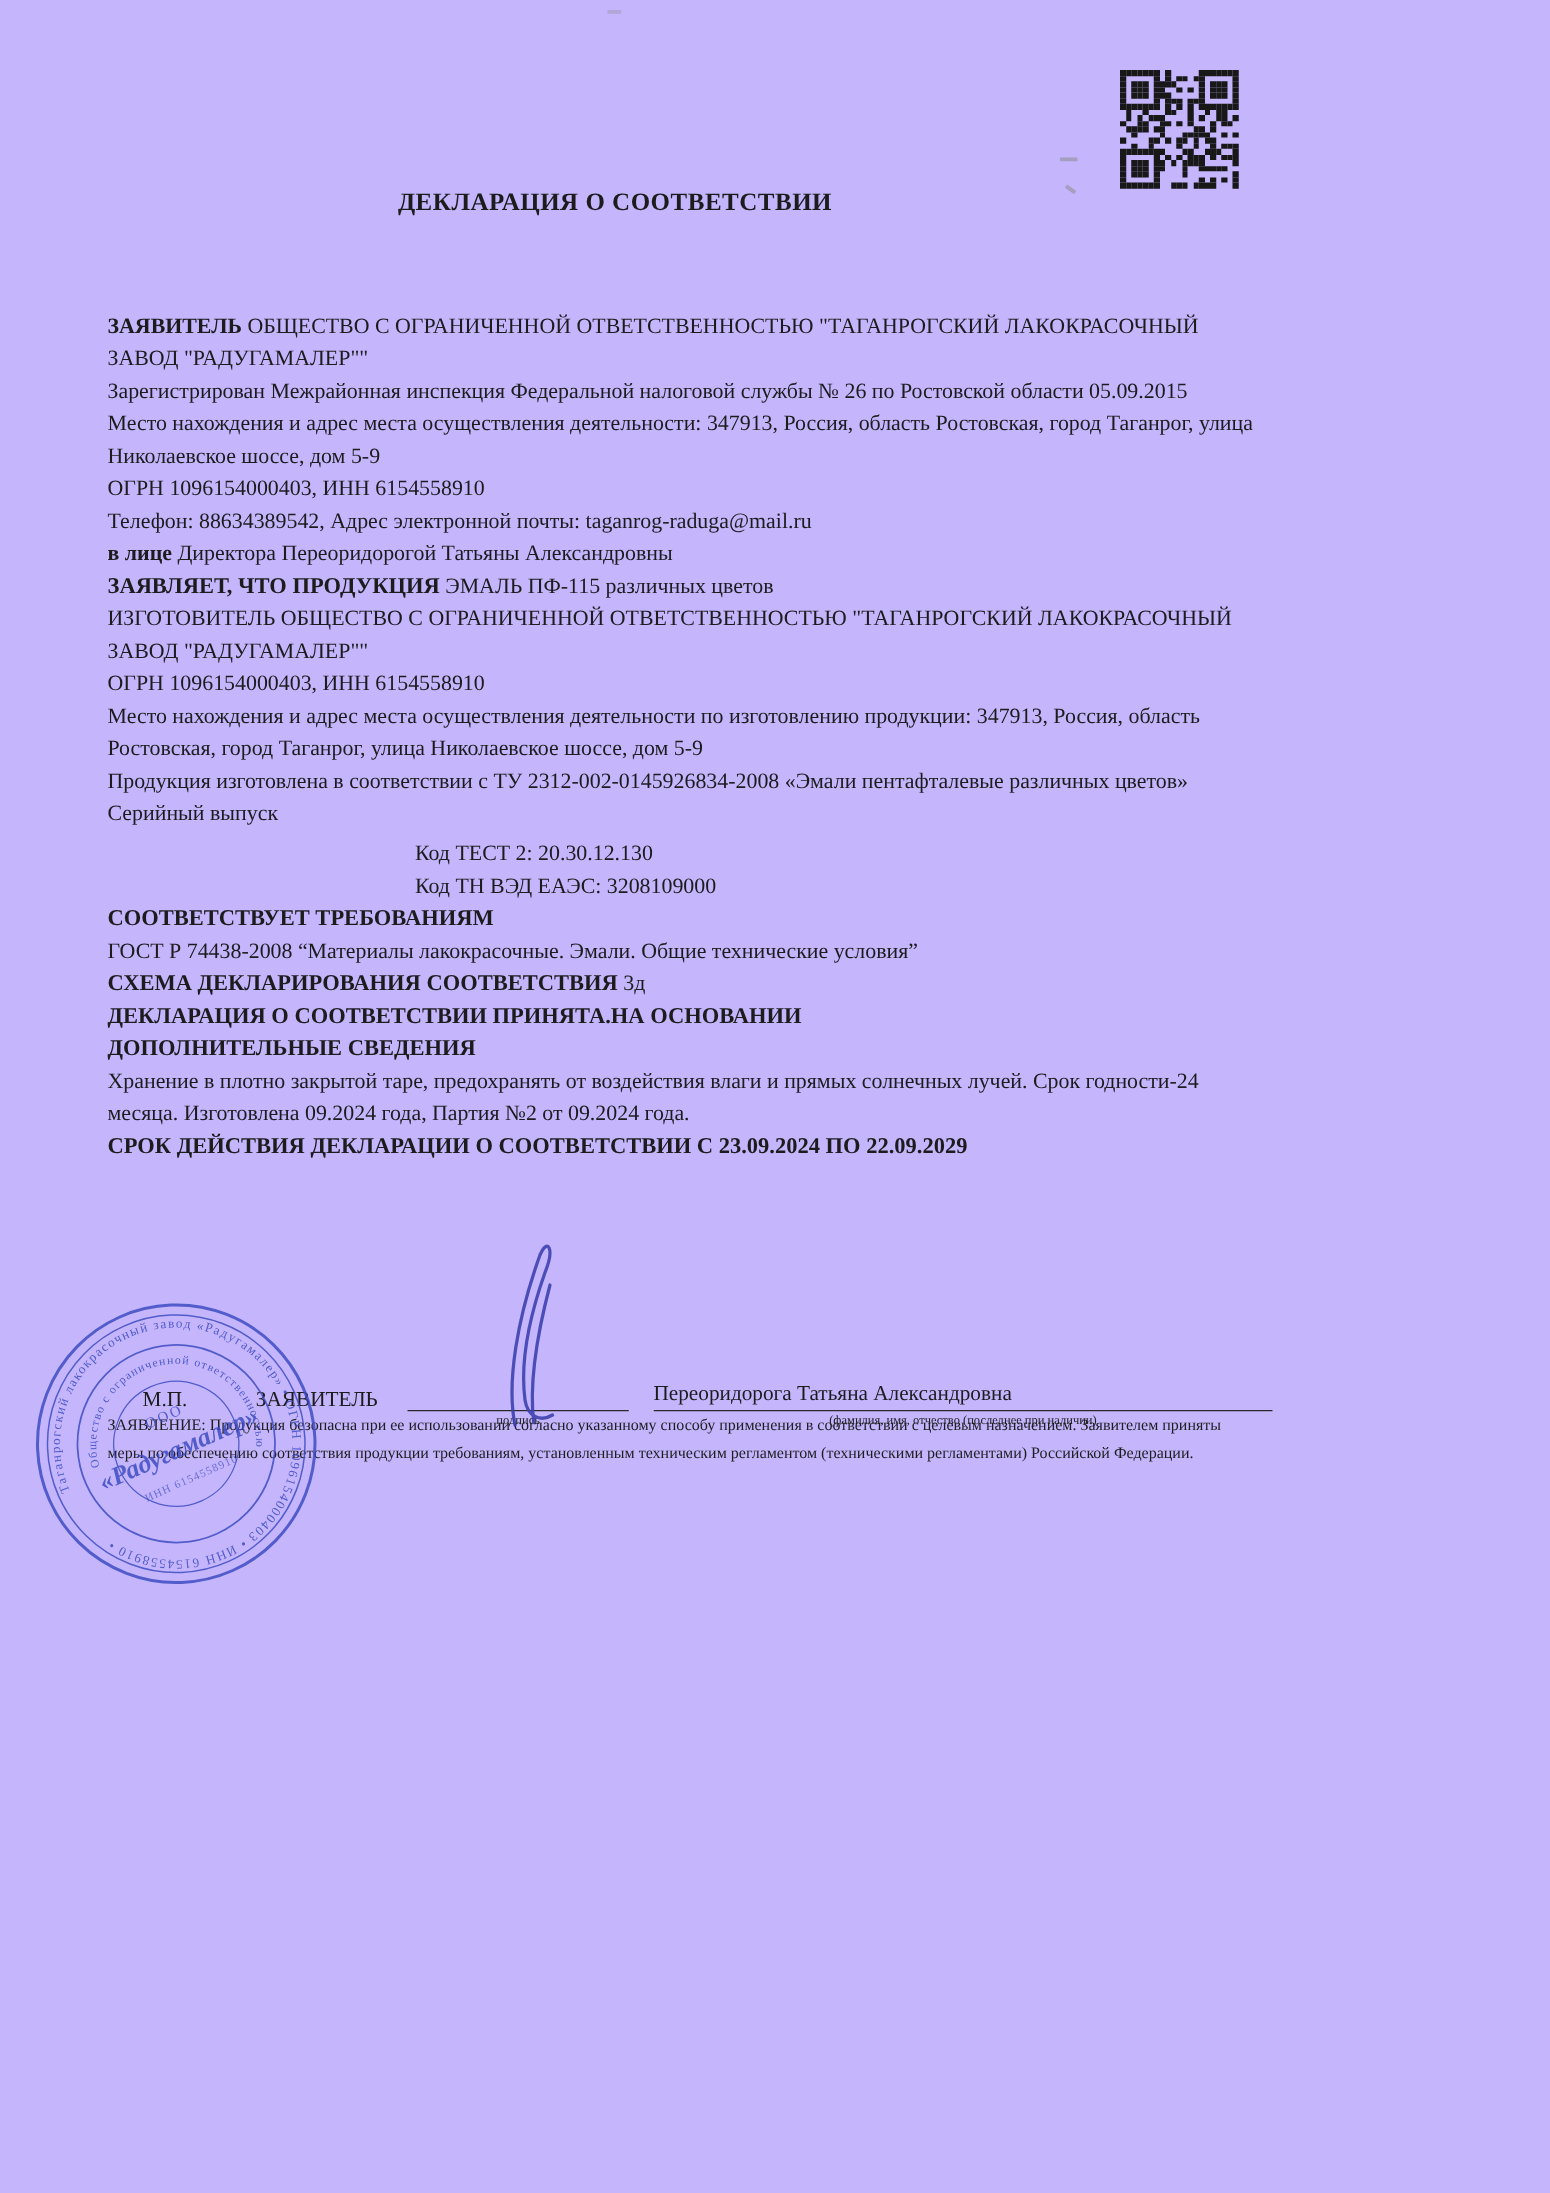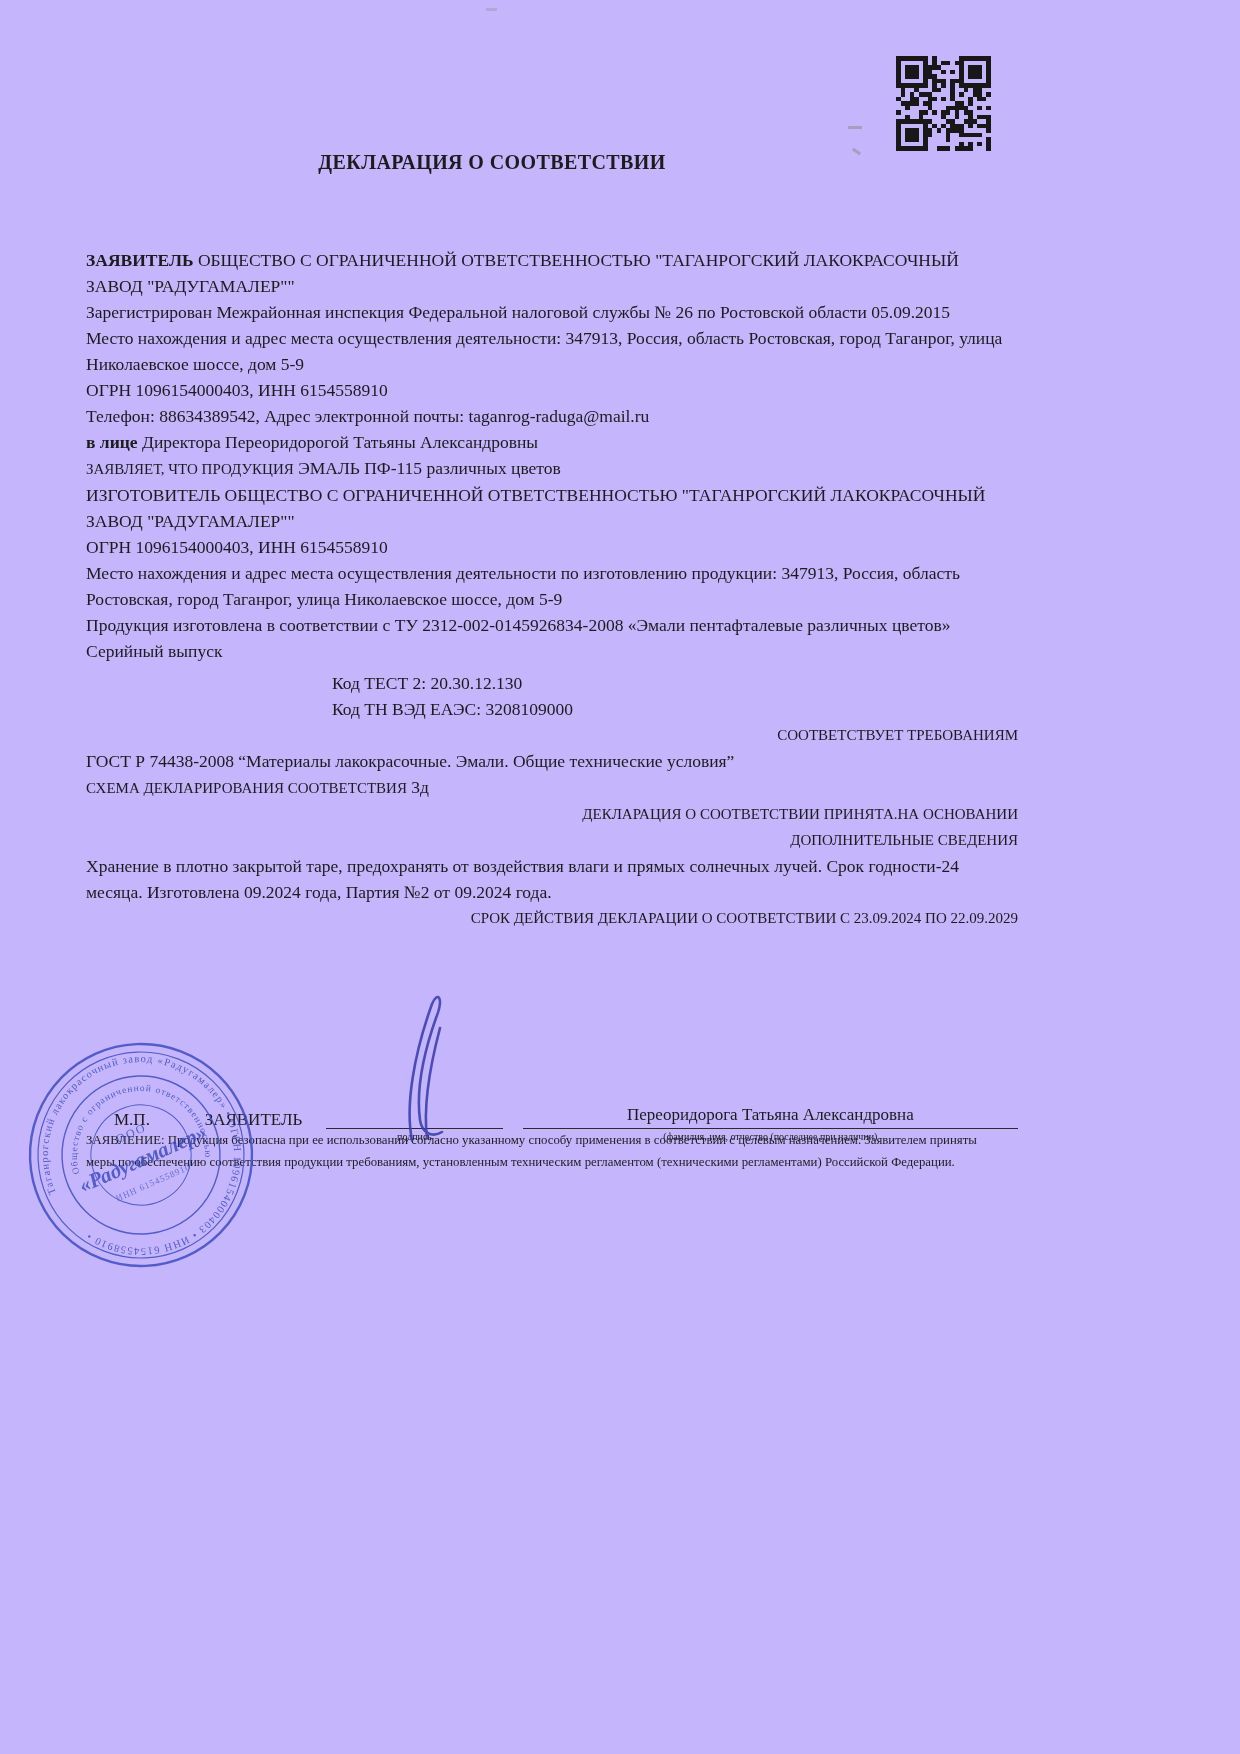--- a/index.html
+++ b/index.html
@@ -12,35 +12,35 @@
   .title-block{
     position:absolute;left:86px;top:148px;width:812px;
     text-align:center;font-weight:bold;font-size:20px;line-height:28px;letter-spacing:.4px;
   }
   .doc-body{
     position:absolute;left:86px;top:247px;width:932px;
     font-size:17.5px;line-height:26px;
   }
   .doc-body p{margin:0;}
   .b{font-weight:bold;}
-  .h{font-weight:normal;font-size:15px;text-align:right;}
+  .h{font-weight:bold;font-size:18px;}
   .gap{margin-top:6px;}
   .gap-lg{margin-top:9px;}
   .codes{margin-left:246px;}
   
   .sig-row{
     position:absolute;left:86px;top:1102px;width:932px;
     font-size:17px;display:flex;align-items:flex-end;
   }
   .mp{margin-left:28px;width:70px;padding-bottom:14px;}
   .sig-label{margin-left:22px;padding-bottom:14px;}
   .sig-col{display:flex;flex-direction:column;align-items:center;}
   .sig-col.short{width:180px;margin-left:24px;}
   .sig-col.long{width:505px;margin-left:20px;}
-  .sig-line{width:100%;border-bottom:1.6px solid #2a2a2a;height:26px;text-align:center;}
+  .sig-line{width:100%;border-bottom:1.6px solid #2a2a2a;height:26px;text-align:left;}
   .sig-caption{font-size:10px;line-height:14px;margin-top:1px;color:#222;}
   .fio{font-size:17px;line-height:26px;white-space:nowrap;}
   
   .footnote{
     position:absolute;left:86px;top:1129px;width:892px;
     font-size:12.8px;line-height:22px;color:#1e1e1e;
   }
   
   .stamp{
     position:absolute;left:26px;top:1040px;width:230px;height:230px;

